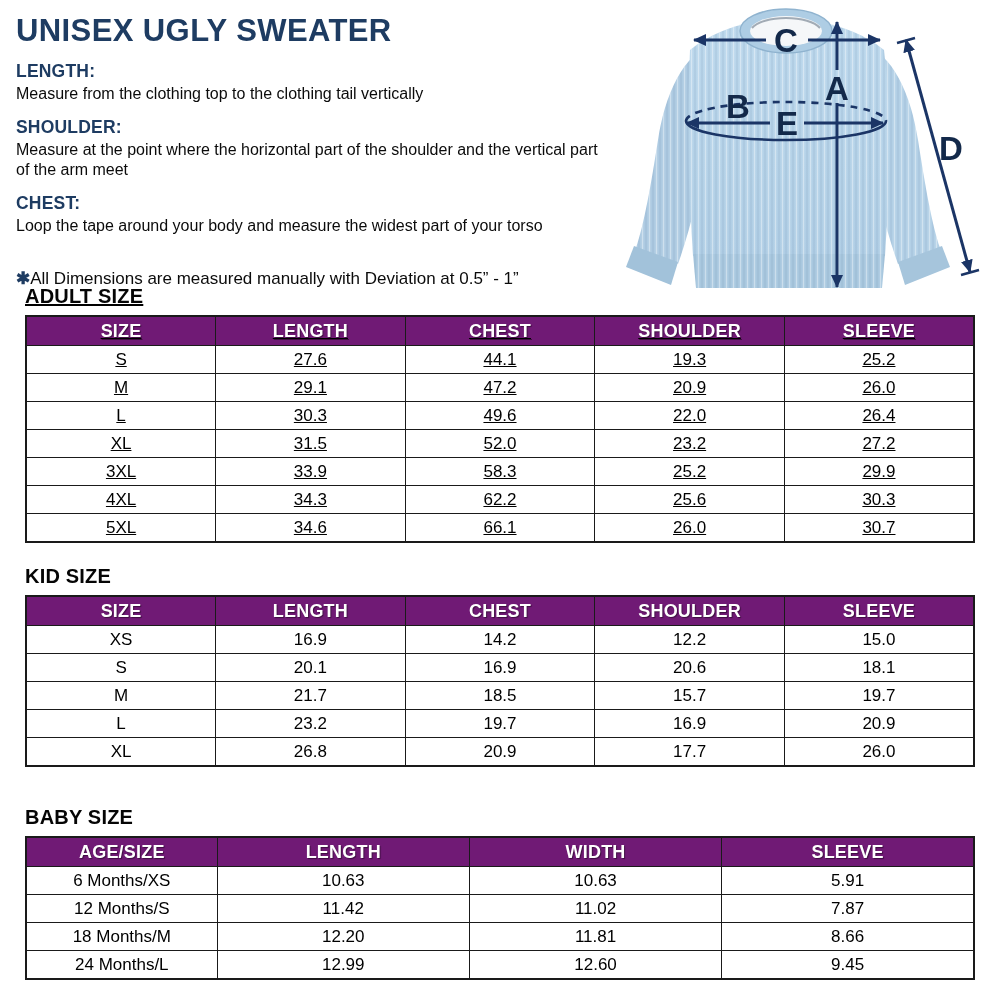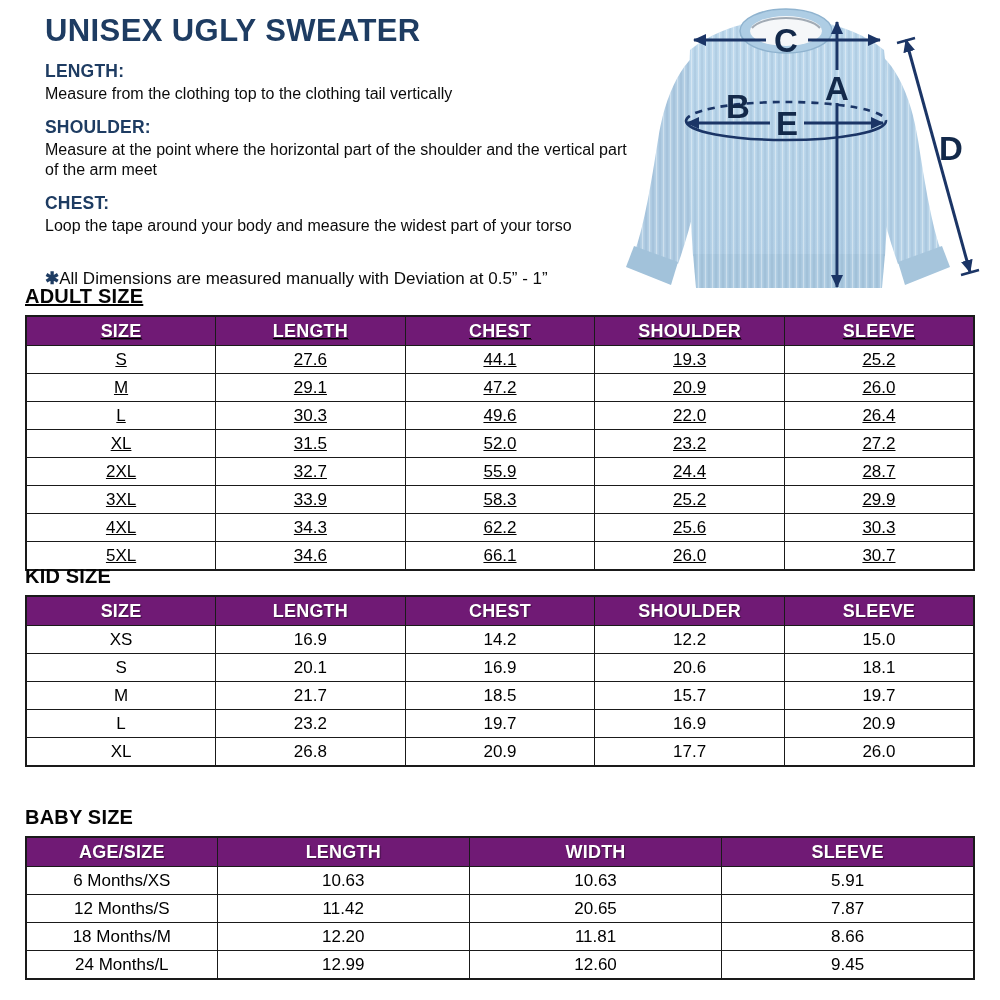--- a/index.html
+++ b/index.html
@@ -1,20 +1,20 @@
 <!DOCTYPE html>
 <html><head>
 <meta charset="utf-8">
 <style>
   html,body{margin:0;padding:0;background:#ffffff;}
   .page{position:relative;width:1000px;height:1000px;background:#ffffff;overflow:hidden;
         font-family:"Liberation Sans",sans-serif;color:#000;}
 
   
-  .intro{position:absolute;left:45px;top:14px;width:595px;}
+  .intro{position:absolute;left:16px;top:14px;width:595px;}
   .title{margin:0;font-size:31px;font-weight:800;letter-spacing:.4px;color:#1e3c62;line-height:1.1;}
   .h-ins{margin:13px 0 2px 0;font-size:17.5px;font-weight:800;color:#1e3c62;letter-spacing:.2px;}
   .p-ins{margin:0;font-size:16px;line-height:1.25;color:#0b0b0b;}
   .note{margin-top:32px;font-size:17px;color:#0b0b0b;}
   .note .star{color:#1e3c62;font-weight:700;}
 
   
   .sweater{position:absolute;left:620px;top:0;width:380px;height:300px;}
 
   
@@ -154,27 +154,20 @@
             <td>26.4</td>
           </tr>
           <tr>
             <td>XL</td>
             <td>31.5</td>
             <td>52.0</td>
             <td>23.2</td>
             <td>27.2</td>
           </tr>
           <tr>
-            <td>2XL</td>
-            <td>32.7</td>
-            <td>55.9</td>
-            <td>24.4</td>
-            <td>28.7</td>
-          </tr>
-          <tr>
             <td>3XL</td>
             <td>33.9</td>
             <td>58.3</td>
             <td>25.2</td>
             <td>29.9</td>
           </tr>
           <tr>
             <td>4XL</td>
             <td>34.3</td>
             <td>62.2</td>
@@ -258,21 +251,21 @@
         <tbody>
           <tr>
             <td>6 Months/XS</td>
             <td>10.63</td>
             <td>10.63</td>
             <td>5.91</td>
           </tr>
           <tr>
             <td>12 Months/S</td>
             <td>11.42</td>
-            <td>20.65</td>
+            <td>11.02</td>
             <td>7.87</td>
           </tr>
           <tr>
             <td>18 Months/M</td>
             <td>12.20</td>
             <td>11.81</td>
             <td>8.66</td>
           </tr>
           <tr>
             <td>24 Months/L</td>

